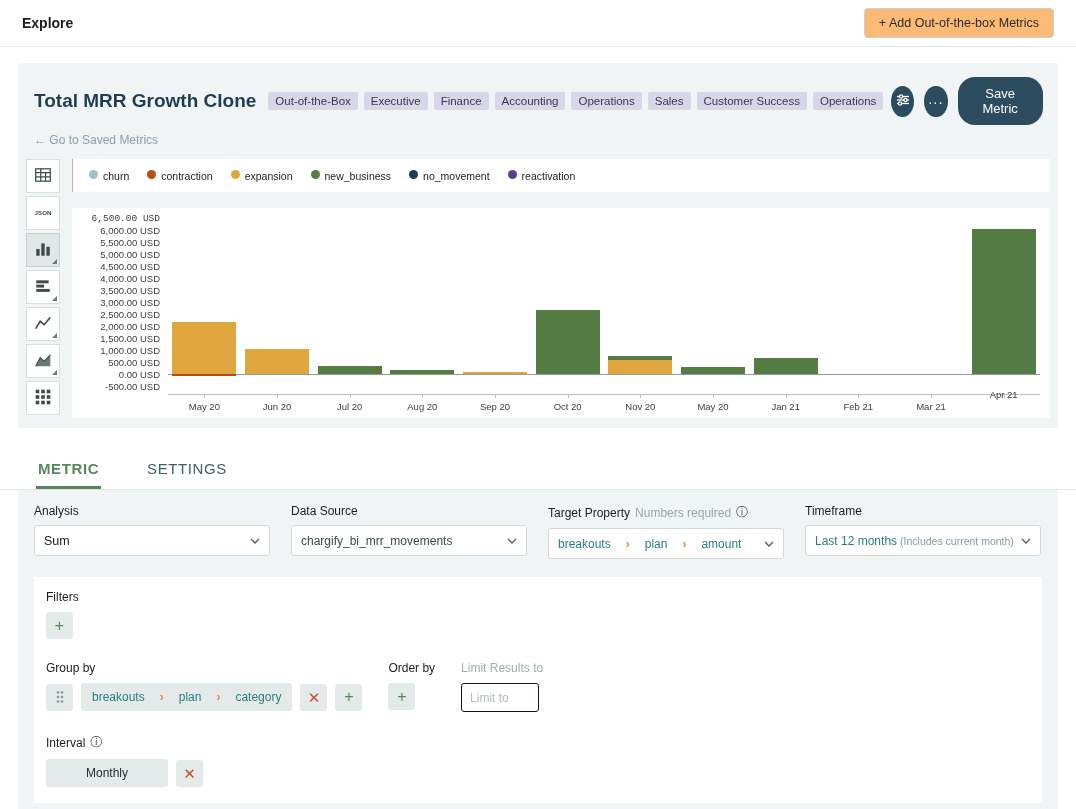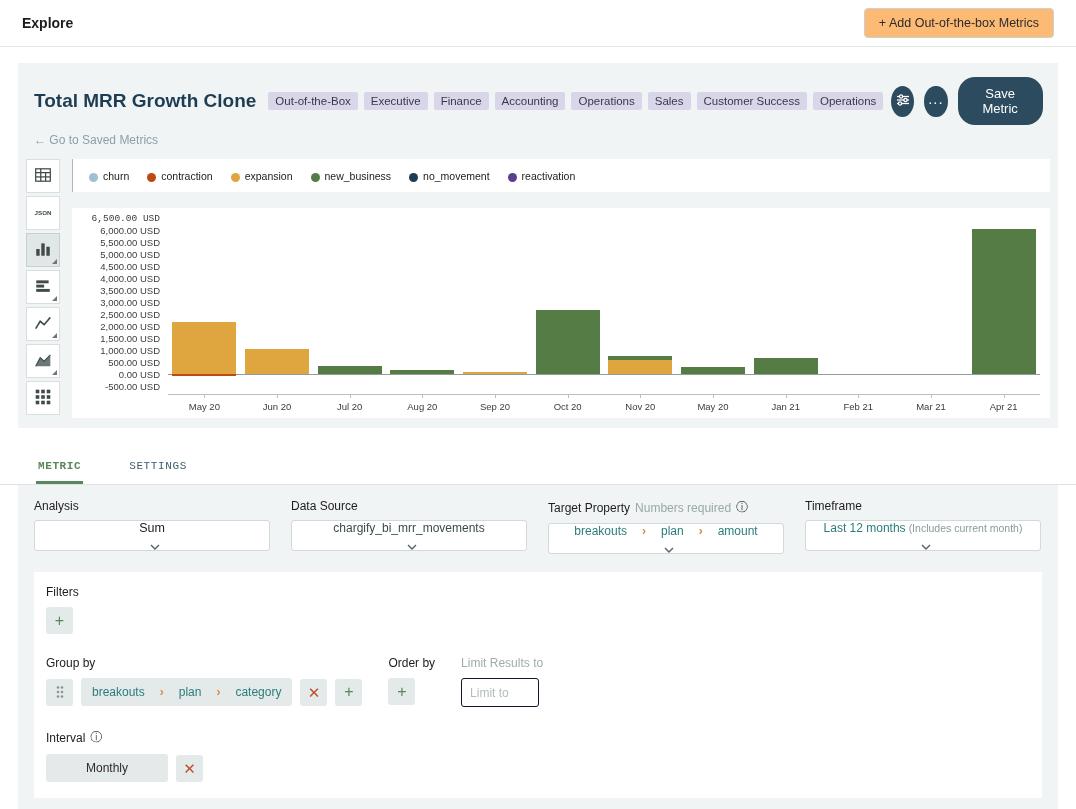--- a/index.html
+++ b/index.html
@@ -47,54 +47,54 @@
   .tool-btn.selected { background: #e1e6e6; border-color: #c7cfcf; }
   .tool-btn.caret::after {
     content: ""; position: absolute; right: 2px; bottom: 2px;
     border-left: 5px solid transparent; border-bottom: 5px solid #6a7878;
   }
   .chart-right { flex: 1; }
   .legend-strip {
     background: #fff; border-left: 1px solid #aeb9b9; height: 33px;
     display: flex; align-items: center; gap: 18px; padding-left: 16px;
   }
-  .legend-item { display: flex; align-items: flex-end; gap: 5px; cursor: pointer; }
+  .legend-item { display: flex; align-items: flex-start; gap: 5px; cursor: pointer; }
   .legend-dot { width: 9px; height: 9px; border-radius: 50%; }
   .legend-label { font-size: 10.5px; color: #222; }
   .chart-plot { position: relative; background: #fff; height: 210px; margin-top: 16px; }
   .ytick {
     position: absolute; left: 0; width: 88px; text-align: right;
     font-size: 9.5px; color: #3c3c3c; transform: translateY(-50%); white-space: nowrap;
   }
   .plot-area { position: absolute; left: 96px; right: 10px; top: 10px; height: 168px; overflow: visible; }
   .zero-line { position: absolute; left: 0; right: 0; height: 1px; background: #8f9c9c; }
   .x-axis-line { position: absolute; left: 0; right: 0; height: 1px; background: #b6c0c0; }
   .x-axis-tick { position: absolute; width: 1px; height: 4px; background: #b6c0c0; }
   .xlabel {
     position: absolute; width: 80px; text-align: center; font-size: 9.5px; color: #3c3c3c;
   }
   .bar-seg { position: absolute; }
   
   .tabs-row { margin-top: 22px; border-bottom: 1px solid #dde2e2; padding-left: 36px; }
   .tab {
-    display: inline-block; padding: 10px 2px 9px; margin-right: 44px; font-size: 11px;
-    letter-spacing: 0.6px; color: #3f5d6d; cursor: pointer; border-bottom: 3px solid transparent; font-family: Liberation Mono, monospace;
+    display: inline-block; padding: 10px 2px 9px; margin-right: 44px; font-size: 15px;
+    letter-spacing: 0.6px; color: #3f5d6d; cursor: pointer; border-bottom: 3px solid transparent;
   }
   .tab.active { color: #59865c; border-bottom-color: #59865c; font-weight: bold; }
   
   .form-panel { margin: 0 18px 14px; background: #f1f4f4; padding: 14px 16px 16px; }
   .form-row { display: flex; gap: 21px; }
   .field { width: 236px; }
   .field-label { font-size: 12px; color: #1d1d1d; margin-bottom: 7px; display: flex; align-items: center; gap: 5px; white-space: nowrap; }
   .hint { color: #9aa7a7; font-size: 12px; }
   .info { font-size: 12px; color: #444; font-style: normal; }
   .select {
     height: 31px; background: #fff; border: 1px solid #d2d9d9; border-radius: 3px;
     display: flex; align-items: center; justify-content: space-between;
-    padding: 0 9px; font-size: 12.5px; cursor: pointer; white-space: nowrap; overflow: hidden; flex-direction: column;
+    padding: 0 9px; font-size: 12.5px; cursor: pointer; white-space: nowrap; overflow: hidden;
   }
   .chev { flex: 0 0 auto; margin-left: 6px; display: flex; align-items: center; }
   .crumbs { display: flex; align-items: center; gap: 15px; overflow: hidden; }
   .crumb { color: #2a7d7c; font-size: 12px; }
   .crumb-sep { color: #e0883c; font-weight: bold; font-size: 12px; }
   .tf-main { color: #2a7d7c; font-size: 12px; }
   .tf-sub { color: #8a9a9a; font-size: 10.5px; margin-left: 3px; }
   .white-card { background: #fff; margin-top: 18px; padding: 13px 12px 16px; }
   .sub-label { font-size: 12px; color: #1d1d1d; margin-bottom: 8px; display: flex; align-items: center; gap: 5px; }
   .sub-label.muted { color: #9fadad; }
@@ -304,21 +304,21 @@
             <div class="xlabel" style="left: calc(62.5% - 40px); top: 183px;">May 20</div>
             <div class="bar-seg" style="background: rgb(86, 124, 70); width: 64px; left: calc(62.5% - 32px); top: 148.8px; height: 7.2px;"></div>
             <div class="x-axis-tick" style="left: 70.8333%; top: 176px;"></div>
             <div class="xlabel" style="left: calc(70.8333% - 40px); top: 183px;">Jan 21</div>
             <div class="bar-seg" style="background: rgb(86, 124, 70); width: 64px; left: calc(70.8333% - 32px); top: 140.4px; height: 15.6px;"></div>
             <div class="x-axis-tick" style="left: 79.1667%; top: 176px;"></div>
             <div class="xlabel" style="left: calc(79.1667% - 40px); top: 183px;">Feb 21</div>
             <div class="x-axis-tick" style="left: 87.5%; top: 176px;"></div>
             <div class="xlabel" style="left: calc(87.5% - 40px); top: 183px;">Mar 21</div>
             <div class="x-axis-tick" style="left: 95.8333%; top: 176px;"></div>
-            <div class="xlabel" style="left: calc(95.8333% - 40px); top: 183px;">Apr 21</div>
+            <div class="xlabel" style="left: calc(95.8333% - 40px); top: 171px;">Apr 21</div>
             <div class="bar-seg" style="background: rgb(86, 124, 70); width: 64px; left: calc(95.8333% - 32px); top: 10.8px; height: 145.2px;"></div>
           </div>
       </div>
     </div>
   </div>
 </div>
 
 <div class="tabs-row"><span class="tab active">METRIC</span><span class="tab">SETTINGS</span></div>
 
 <div class="form-panel">

